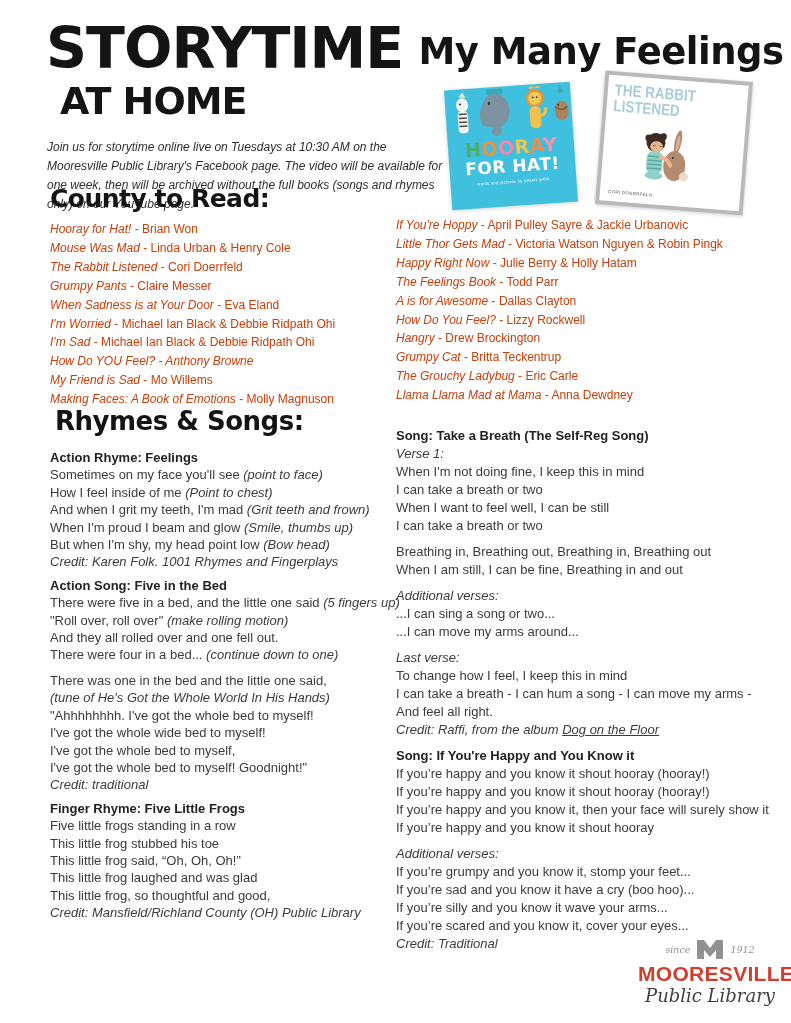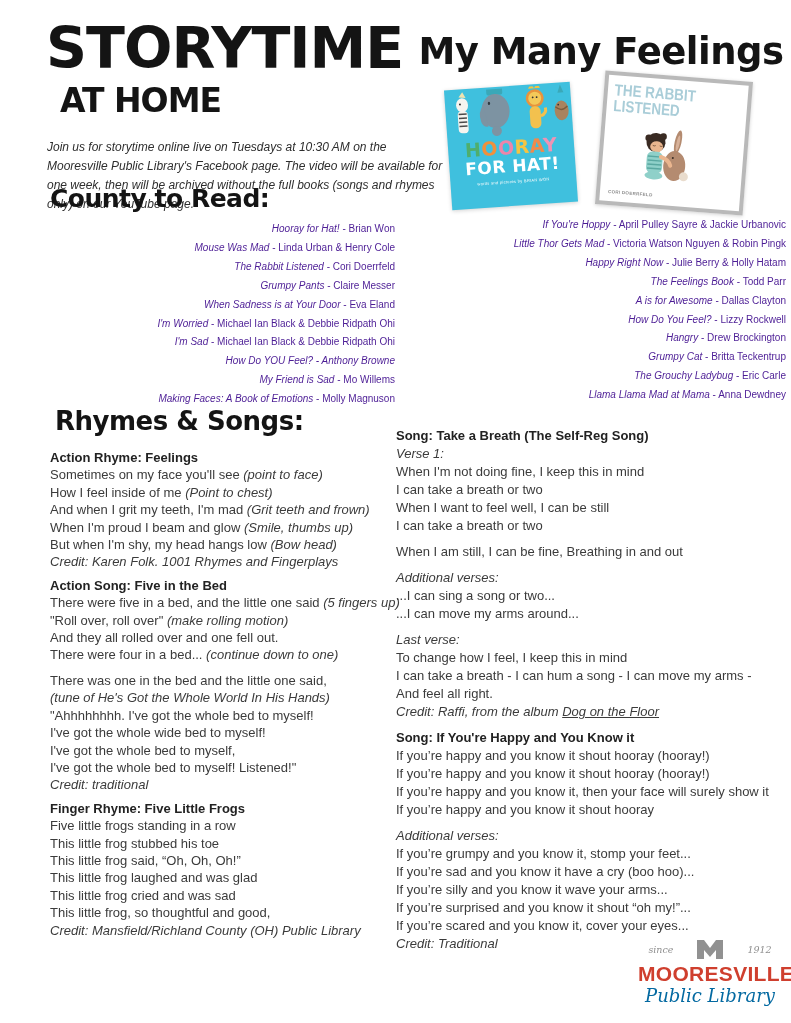--- a/index.html
+++ b/index.html
@@ -5,21 +5,21 @@
   html,body { margin:0; padding:0; background:#ffffff; }
   .page {
     position:relative; width:791px; height:1023px; background:#ffffff;
     font-family:"Liberation Sans", sans-serif; color:#3d3d3d; overflow:hidden;
   }
   .display { font-family:"DejaVu Sans", sans-serif; font-weight:bold; color:#141414; }
 
   
   .title-block { position:absolute; left:46px; top:18px; line-height:1; }
   .title-line1 { font-size:57px; letter-spacing:-1px; line-height:60px; }
-  .title-line2 { font-size:33px; letter-spacing:-1px; line-height:42px; margin:2px 0 0 14px; }
+  .title-line2 { font-size:38px; letter-spacing:-1px; line-height:42px; margin:2px 0 0 14px; }
   .intro {
     position:absolute; left:47px; top:138px; width:402px;
     font-size:12px; line-height:1.58; font-style:italic; color:#2e2e2e;
   }
   .theme-title { position:absolute; left:418px; top:30px; width:366px; text-align:center;
     font-size:37px; letter-spacing:-0.5px; }
 
   
   .cover { position:absolute; box-shadow:0 1px 4px rgba(0,0,0,.18); }
   .cover-hooray { left:448px; top:86px; width:126px; height:120px;
@@ -34,43 +34,43 @@
   .cover-rabbit { left:600px; top:76px; width:140px; height:126px;
     background:#ffffff; border:4px solid #b9b9b9; transform:rotate(4.5deg); }
   .rabbit-title { font-family:"Liberation Sans", sans-serif; font-weight:bold;
     font-size:16px; line-height:15.5px; letter-spacing:0px;
     padding:7px 0 0 8px; transform:scaleX(0.84); transform-origin:left top; white-space:nowrap; }
   .rabbit-art { position:absolute; left:32px; top:48px; }
   .rabbit-author { position:absolute; left:8px; bottom:7px; font-size:4.5px; font-weight:bold; color:#8d8d8d; letter-spacing:0.3px; }
 
   
   .books-heading { position:absolute; left:50px; top:184px; font-size:25px; letter-spacing:-0.5px; }
-  .books-col { position:absolute; font-size:10px; line-height:18.9px; color:#4c1d95;text-align:right; }
+  .books-col { position:absolute; font-size:12px; line-height:18.9px; color:#c2410c; }
   .books-left  { left:50px;  top:220px; width:345px; }
   .books-right { left:396px; top:216px; width:390px; }
 
   
   .rhymes-heading { position:absolute; left:55px; top:406px; font-size:26px; letter-spacing:-0.5px; }
   .rs-col { position:absolute; color:#3b3b3b; }
   .rs-left  { left:50px;  top:449px; width:352px; font-size:13px; line-height:17.4px; }
   .rs-right { left:396px; top:427px; width:388px; font-size:13px; line-height:18px; }
   .section { margin-bottom:8px; }
   .rs-left .section { margin-bottom:6px; }
   .sec-heading { font-weight:bold; color:#222222; }
   .para { margin-bottom:8px; }
   .para:last-child { margin-bottom:0; }
   .it { font-style:italic; }
   .un { text-decoration:underline; }
 
   
   .footer-logo { position:absolute; left:638px; top:938px; width:144px; text-align:center; color:#8f8f8f; }
-  .since-row { display:flex; align-items:center; justify-content:center; gap:24px;text-align:right; }
+  .since-row { display:flex; align-items:center; justify-content:center; gap:7px;text-align:right; }
   .since-label, .since-year { font-family:"DejaVu Serif", serif; font-style:italic; font-size:9.5px; color:#8f8f8f; }
   .library-name { font-size:21px; font-weight:bold; letter-spacing:0.3px; line-height:24px; margin-top:2px; }
-  .library-sub { font-family:"DejaVu Serif", serif; font-style:italic; font-size:18px; color:#0369a1; line-height:20px; }
+  .library-sub { font-family:"DejaVu Serif", serif; font-style:italic; font-size:18px; color:#404040; line-height:20px; }
 </style>
 </head>
 <body>
 
 <div class="page">
 
   <div class="title-block">
     <div class="display title-line1">STORYTIME</div>
     <div class="display title-line2">AT HOME</div>
   </div>
@@ -172,66 +172,66 @@
 
   <div class="display rhymes-heading">Rhymes &amp; Songs:</div>
   <div class="rs-col rs-left">
       <div class="section">
         <div class="sec-heading">Action Rhyme: Feelings</div>
         <div class="para">
           <div class="line"><span>Sometimes on my face you'll see </span><span class="it">(point to face)</span></div>
           <div class="line"><span>How I feel inside of me </span><span class="it">(Point to chest)</span></div>
           <div class="line"><span>And when I grit my teeth, I'm mad </span><span class="it">(Grit teeth and frown)</span></div>
           <div class="line"><span>When I'm proud I beam and glow </span><span class="it">(Smile, thumbs up)</span></div>
-          <div class="line"><span>But when I'm shy, my head hangs low </span><span class="it">(Bow head)</span></div>
+          <div class="line"><span>But when I'm shy, my head point low </span><span class="it">(Bow head)</span></div>
           <div class="line"><span class="it">Credit: Karen Folk. 1001 Rhymes and Fingerplays</span></div>
         </div>
       </div>
       <div class="section">
         <div class="sec-heading">Action Song: Five in the Bed</div>
         <div class="para">
           <div class="line"><span>There were five in a bed, and the little one said </span><span class="it">(5 fingers up)</span></div>
           <div class="line"><span>"Roll over, roll over" </span><span class="it">(make rolling motion)</span></div>
           <div class="line"><span>And they all rolled over and one fell out.</span></div>
           <div class="line"><span>There were four in a bed... </span><span class="it">(continue down to one)</span></div>
         </div>
         <div class="para">
           <div class="line"><span>There was one in the bed and the little one said,</span></div>
           <div class="line"><span class="it">(tune of He's Got the Whole World In His Hands)</span></div>
           <div class="line"><span>"Ahhhhhhhh.  I've got the whole bed to myself!</span></div>
           <div class="line"><span>I've got the whole wide bed to myself!</span></div>
           <div class="line"><span>I've got the whole bed to myself,</span></div>
-          <div class="line"><span>I've got the whole bed to myself!  Listened!"</span></div>
+          <div class="line"><span>I've got the whole bed to myself!  Goodnight!"</span></div>
           <div class="line"><span class="it">Credit: traditional</span></div>
         </div>
       </div>
       <div class="section">
         <div class="sec-heading">Finger Rhyme: Five Little Frogs</div>
         <div class="para">
           <div class="line"><span>Five little frogs standing in a row</span></div>
           <div class="line"><span>This little frog stubbed his toe</span></div>
           <div class="line"><span>This little frog said, “Oh, Oh, Oh!”</span></div>
           <div class="line"><span>This little frog laughed and was glad</span></div>
-          <div class="line"><span>This little frog cried and was sad</span></div>
           <div class="line"><span>This little frog, so thoughtful and good,</span></div>
           <div class="line"><span class="it">Credit: Mansfield/Richland County (OH) Public Library</span></div>
         </div>
       </div>
     </div>
   <div class="rs-col rs-right">
       <div class="section">
         <div class="sec-heading">Song: Take a Breath (The Self-Reg Song)</div>
         <div class="para">
           <div class="line"><span class="it">Verse 1:</span></div>
           <div class="line"><span>When I'm not doing fine, I keep this in mind</span></div>
           <div class="line"><span>I can take a breath or two</span></div>
           <div class="line"><span>When I want to feel well, I can be still</span></div>
           <div class="line"><span>I can take a breath or two</span></div>
         </div>
         <div class="para">
+          <div class="line"><span>Breathing in, Breathing out, Breathing in, Breathing out</span></div>
           <div class="line"><span>When I am still, I can be fine, Breathing in and out</span></div>
         </div>
         <div class="para">
           <div class="line"><span class="it">Additional verses:</span></div>
           <div class="line"><span>...I can sing a song or two...</span></div>
           <div class="line"><span>...I can move my arms around...</span></div>
         </div>
         <div class="para">
           <div class="line"><span class="it">Last verse:</span></div>
           <div class="line"><span>To change how I feel, I keep this in mind</span></div>
@@ -246,21 +246,20 @@
           <div class="line"><span>If you’re happy and you know it shout hooray (hooray!)</span></div>
           <div class="line"><span>If you’re happy and you know it shout hooray (hooray!)</span></div>
           <div class="line"><span>If you’re happy and you know it, then your face will surely show it</span></div>
           <div class="line"><span>If you’re happy and you know it shout hooray</span></div>
         </div>
         <div class="para">
           <div class="line"><span class="it">Additional verses:</span></div>
           <div class="line"><span>If you’re grumpy and you know it, stomp your feet...</span></div>
           <div class="line"><span>If you’re sad and you know it have a cry (boo hoo)...</span></div>
           <div class="line"><span>If you’re silly and you know it wave your arms...</span></div>
-          <div class="line"><span>If you’re surprised and you know it shout “oh my!”...</span></div>
           <div class="line"><span>If you’re scared and you know it, cover your eyes...</span></div>
           <div class="line"><span class="it">Credit: Traditional</span></div>
         </div>
       </div>
     </div>
 
   <div class="footer-logo">
     <div class="since-row">
       <span class="since-label">since</span>
       <svg width="26" height="22" viewBox="0 0 26 22">

